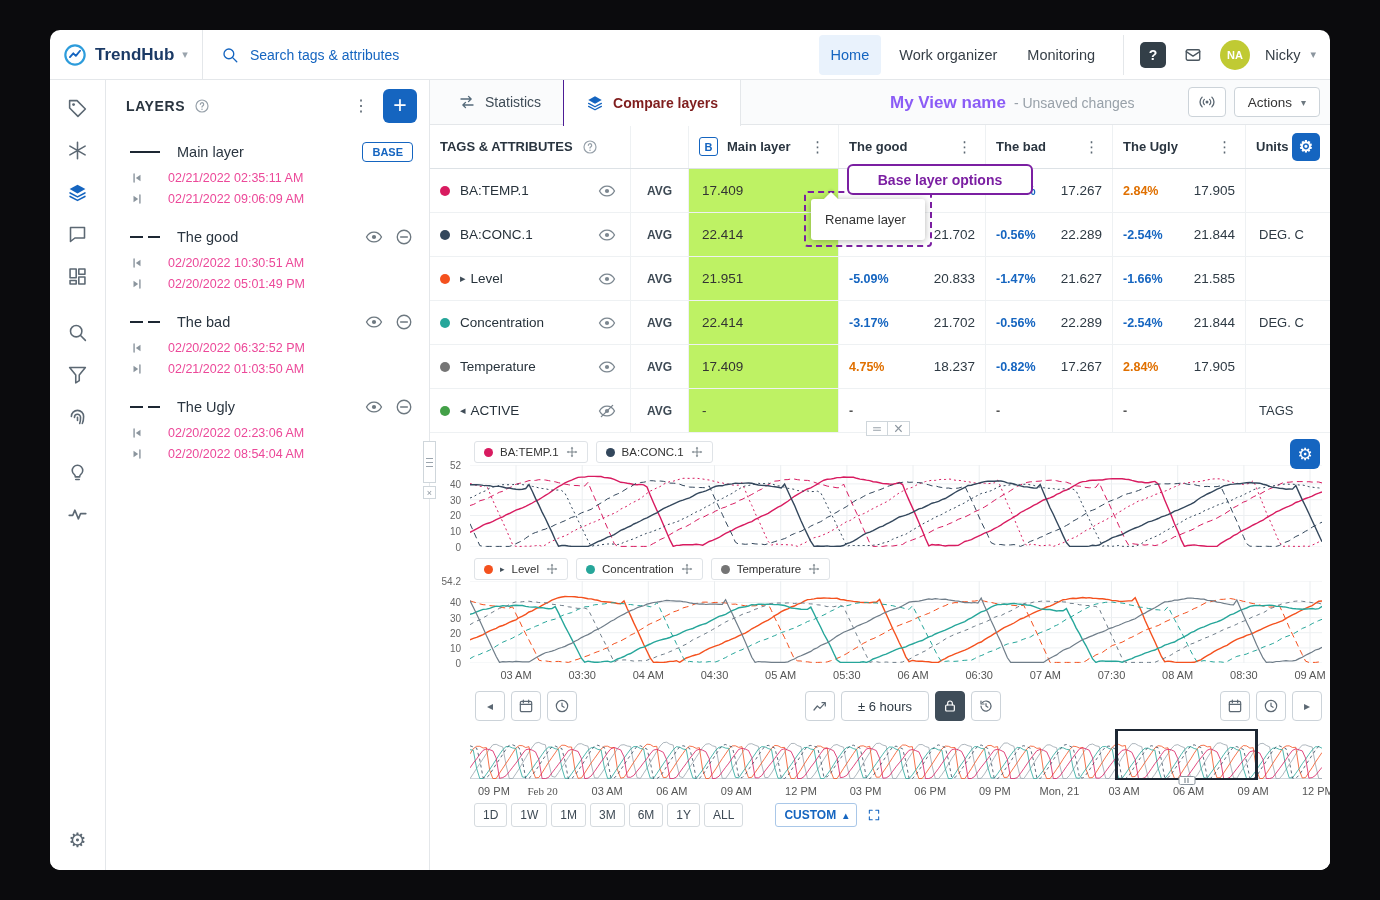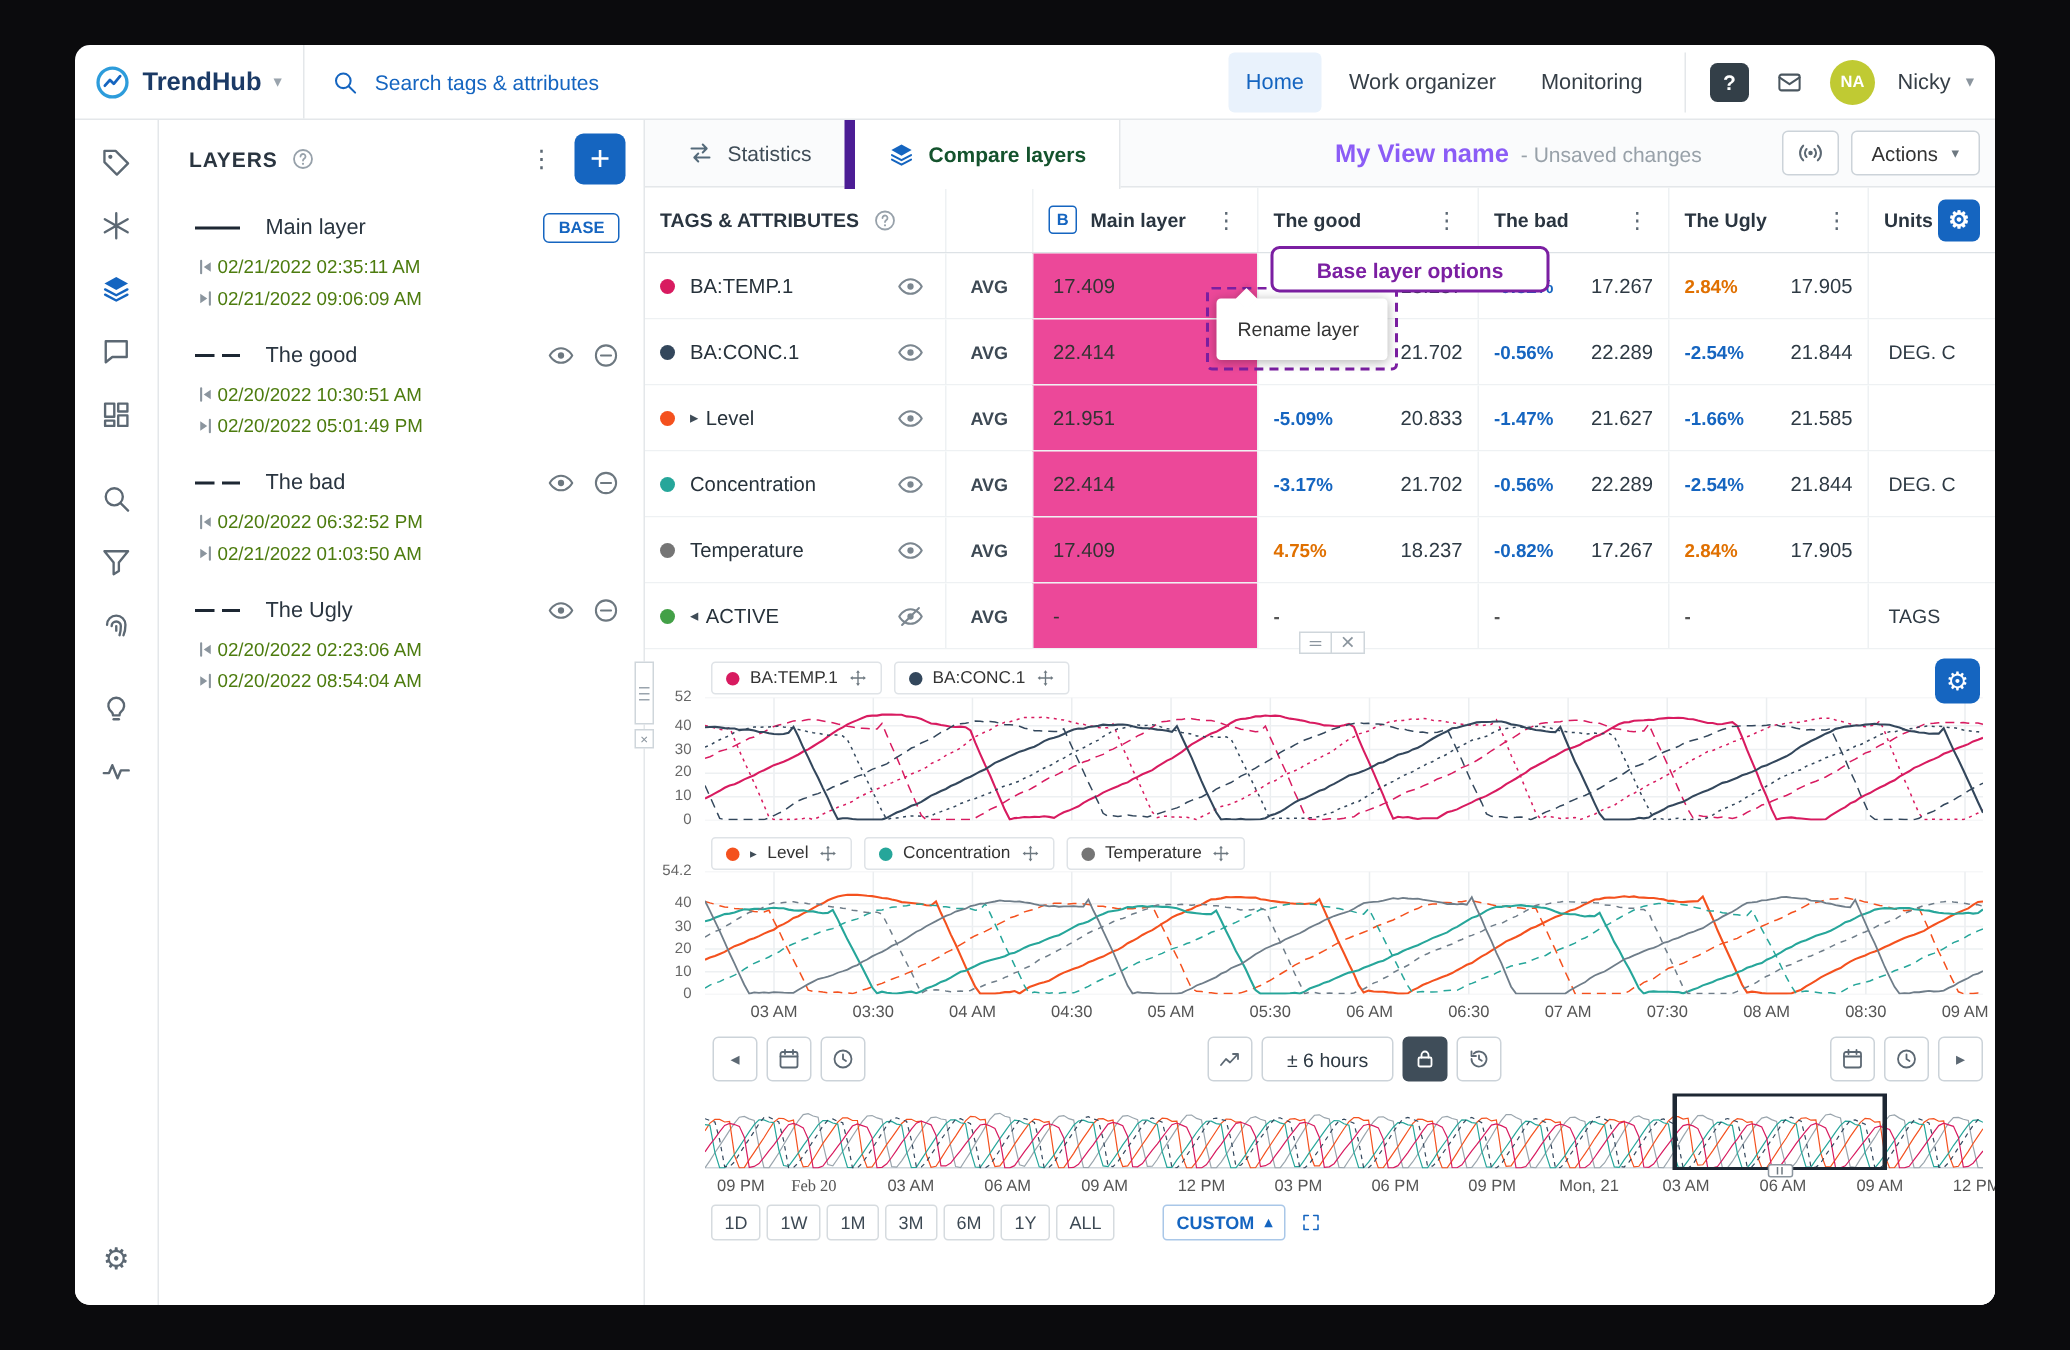--- a/index.html
+++ b/index.html
@@ -50,30 +50,30 @@
 .qmark{margin-left:9px;color:#97a1aa}
 .ph-kebab{margin-left:auto;width:28px;height:28px;display:flex;align-items:center;justify-content:center;color:#5c6873;font-size:16px}
 .ph-plus{width:34px;height:34px;background:#1565c0;border-radius:6px;color:#fff;font-size:23px;line-height:1;display:flex;align-items:center;justify-content:center;margin-left:8px}
 .layer-item{padding:15px 16px 4px 24px}
 .li-top{display:flex;align-items:center;min-height:24px}
 .lgl{width:30px;display:flex;gap:5px;margin-right:17px;flex:none}
 .lgl .seg{height:0;border-top:2px solid #1d2733;flex:1}
 .li-name{font-size:14.5px;color:#2a3540}
 .base-badge{margin-left:auto;border:1.5px solid #1565c0;color:#1565c0;font-size:11px;font-weight:bold;padding:3px 9px;border-radius:4px}
 .li-actions{margin-left:auto;display:flex;gap:12px;color:#6d7880;align-items:center}
-.li-ts{display:flex;align-items:flex-end;gap:1px;margin-top:7px;font-size:12.5px;color:#4d7c0f}
+.li-ts{display:flex;align-items:flex-end;gap:24px;margin-top:7px;font-size:12.5px;color:#ec4899}
 .li-ts .ic{color:#8b959e}
 
 
 .main{position:absolute;left:380px;top:50px;right:0;bottom:0;background:#fff}
 .tabsrow{height:45px;background:#fafbfc;border-bottom:1px solid #e4e7ea;display:flex;align-items:stretch;position:relative}
 .tab{display:flex;align-items:center;gap:9px;padding:0 22px;font-size:14px;color:#3f4c57}
 .tab .ic{color:#546a7a}
 .tab.first{margin-left:6px}
-.tab.active{background:#fff;border-left:7px solid #4c1d95;border-right:1px solid #e4e7ea;font-weight:bold;color:#14532d;height:46px;z-index:2}
+.tab.active{background:#fff;border-left:1px solid #4c1d95;border-right:1px solid #e4e7ea;font-weight:bold;color:#7f1d1d;height:46px;z-index:2}
 .tab.active .ic{color:#1565c0}
 .viewtitle{position:absolute;left:460px;top:0;height:45px;display:flex;align-items:center;gap:8px;white-space:nowrap}
 .viewname{font-size:17px;font-weight:bold;color:#8b5cf6}
 .unsaved{font-size:14px;color:#98a1a9}
 .tabs-right{position:absolute;right:10px;top:7px;display:flex;gap:8px;align-items:center}
 .bcastbtn{width:38px;height:30px;border:1px solid #ccd3d9;border-radius:4px;background:#fff;display:flex;align-items:center;justify-content:center;color:#5c6873}
 .actionsbtn{height:30px;border:1px solid #ccd3d9;border-radius:4px;background:#fff;display:flex;align-items:center;gap:9px;padding:0 13px;font-size:13.5px;color:#333}
 .actionsbtn .car{color:#6d7880;font-size:10px}
 
 
@@ -84,21 +84,21 @@
 .bbadge{width:19px;height:19px;border:1.5px solid #1565c0;color:#1565c0;border-radius:3px;font-size:11px;font-weight:bold;display:flex;align-items:center;justify-content:center;margin-right:9px;flex:none}
 .kebab{margin-left:auto;color:#5c6873;font-size:15px;font-weight:normal;padding:0 3px}
 .units-gear{margin-left:auto;width:28px;height:28px;background:#1565c0;border-radius:5px;color:#fff;display:flex;align-items:center;justify-content:center;font-size:16px}
 .trow{display:flex;height:44px;border-bottom:1px solid #eef1f3;font-size:13.5px;color:#333;background:#fff}
 .dot{width:10px;height:10px;border-radius:50%;margin-right:10px;flex:none;background:#999}
 .tcaret{color:#3f4c57;font-size:11px}
 .tcaret:not(:empty){margin-right:5px}
 .tagname{color:#27323b}
 .roweye{margin-left:auto;color:#7c8790;margin-right:4px}
 .avgcell{justify-content:center;font-size:12px;font-weight:bold;color:#3d4954}
-.maincell{background:#ec4899;padding-left:13px}
+.maincell{background:#bef264;padding-left:13px}
 .pct{font-size:12.5px;font-weight:bold;color:#555}
 .val{margin-left:auto;color:#2e3a44}
 .unitcell{padding-left:13px;font-size:13px;color:#2e3a44}
 
 
 .anno-callout{position:absolute;left:417px;top:84px;width:186px;height:31px;border:2px solid #7b1fa2;border-radius:6px;background:#fff;display:flex;align-items:center;justify-content:center;color:#7b1fa2;font-weight:bold;font-size:14px;z-index:40}
 .anno-dash{position:absolute;left:374px;top:111px;width:128px;height:56px;border:2px dashed #7b1fa2;border-radius:4px;z-index:39}
 .menu-pop{position:absolute;left:381px;top:119px;width:114px;height:41px;background:#fff;border-radius:3px;box-shadow:0 1px 7px rgba(0,0,0,.3);display:flex;align-items:center;padding-left:14px;font-size:13px;color:#333;z-index:41}
 .menu-pop::before{content:"";position:absolute;top:-5px;left:15px;width:10px;height:10px;background:#fff;transform:rotate(45deg);box-shadow:-2px -2px 3px rgba(0,0,0,.1)}
 

